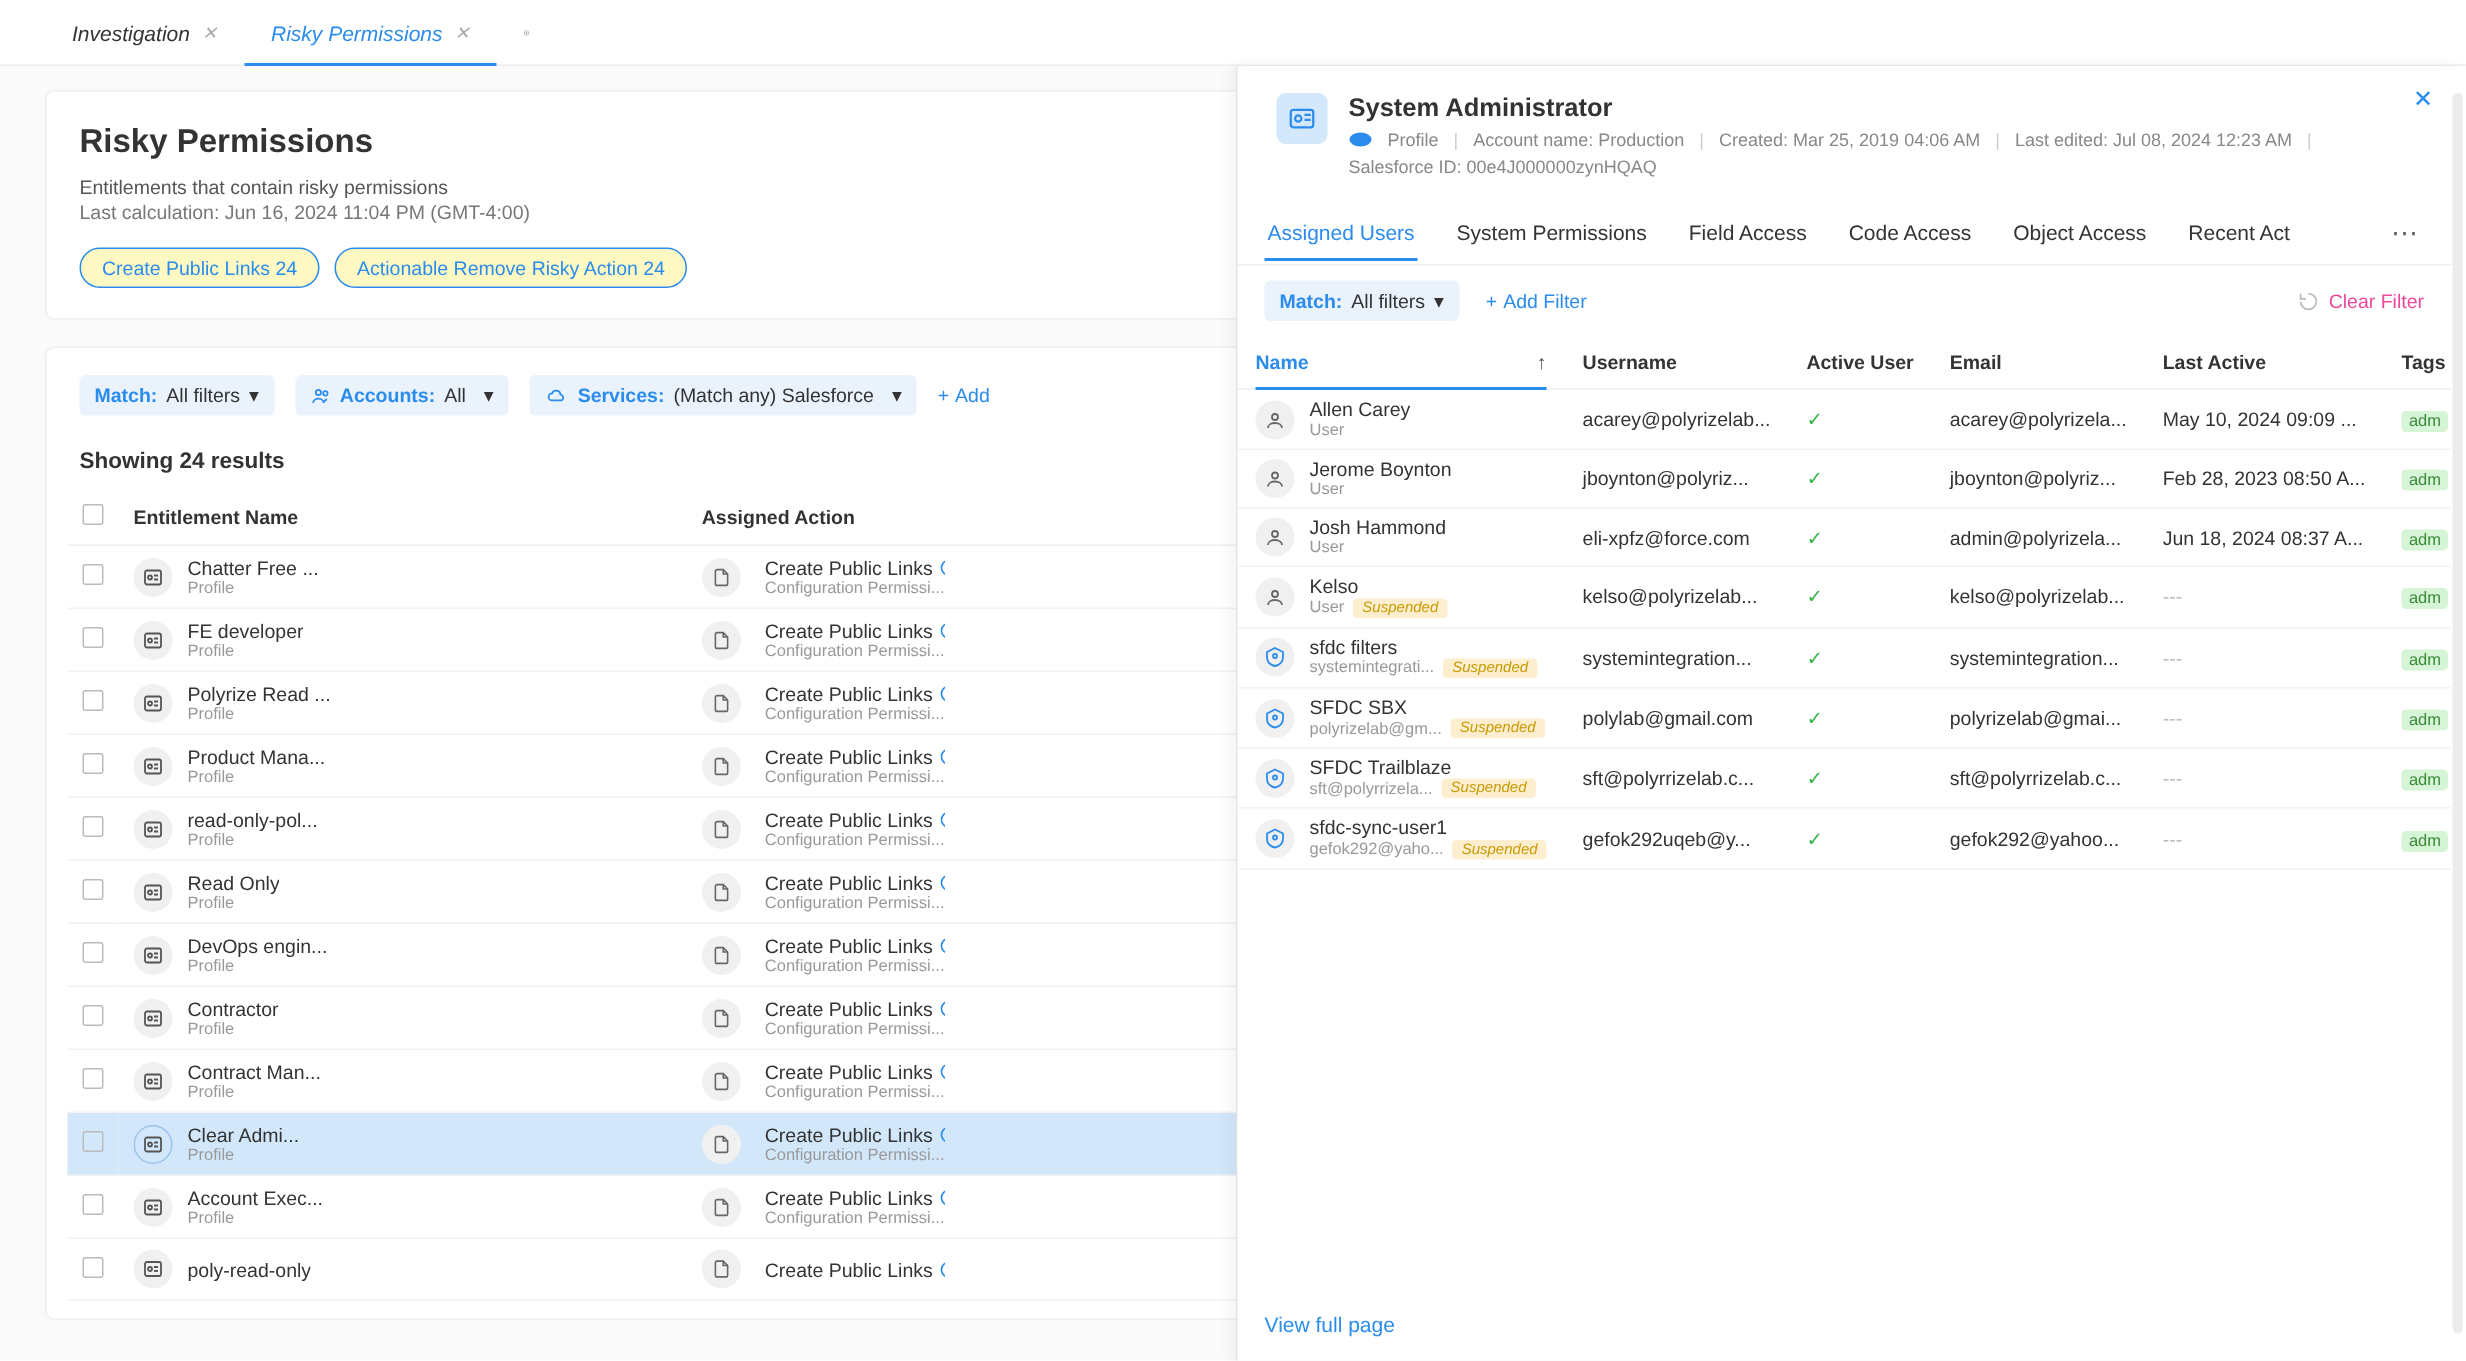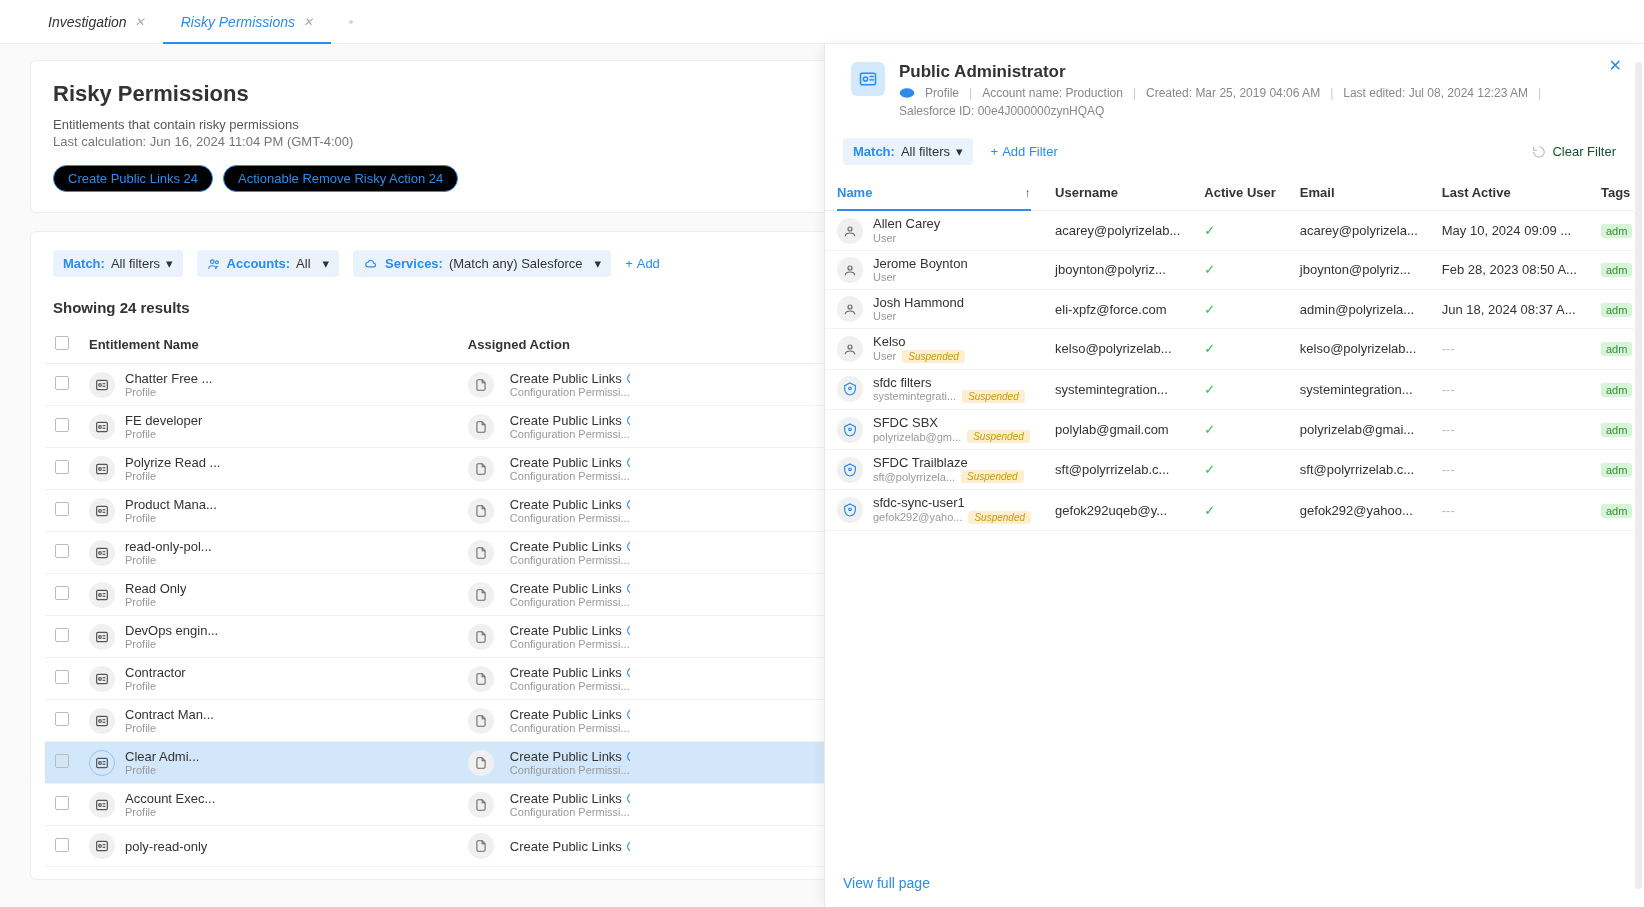--- a/index.html
+++ b/index.html
@@ -81,21 +81,21 @@
     cursor:pointer;
     box-shadow:0 1px 3px rgba(0,0,0,.1);
   }
   .page-title{font-size:22px;font-weight:600;margin:0 0 10px;}
   .page-desc{font-size:13px;color:#555;margin:2px 0;}
   .page-calc{font-size:13px;color:#777;margin:2px 0 16px;}
   .chip-row{display:flex;gap:10px;}
   .chip-btn{
     border:1px solid var(--blue);
     color:var(--blue);
-    background:#000000;
+    background:#fef9c3;
     border-radius:16px;
     padding:5px 14px;
     font-size:13px;
     cursor:pointer;
   }
   .filters-row{
     display:flex;align-items:center;gap:14px;
     padding:6px 8px;
   }
   .filter-pill{
@@ -174,21 +174,21 @@
   .sp-meta{font-size:12px;color:#888;margin-top:4px;display:flex;flex-wrap:wrap;gap:4px 10px;align-items:center;}
   .sp-meta .sep{color:#ccc;}
   .sp-close{position:absolute;top:12px;right:12px;color:var(--blue);cursor:pointer;font-size:16px;}
   .sp-tabs{display:flex;gap:24px;border-bottom:1px solid var(--panel-border);padding:0 18px;margin-top:6px;align-items:center;}
   .sp-tab{padding:10px 2px;cursor:pointer;font-size:14px;color:#333;position:relative;white-space:nowrap;}
   .sp-tab.active{color:var(--blue);}
   .sp-tab.active::after{content:'';position:absolute;left:0;right:0;bottom:-1px;height:2px;background:var(--blue);}
   .sp-dots{margin-left:auto;padding:10px 4px;cursor:pointer;font-size:18px;color:#666;}
   .sp-toolbar{display:flex;align-items:center;gap:18px;padding:10px 18px;}
   .sp-toolbar .filter-pill{background:#eaf2fc;}
-  .sp-toolbar .clear{margin-left:auto;color:#14532d;display:flex;align-items:center;gap:6px;}
+  .sp-toolbar .clear{margin-left:auto;color:#ec4899;display:flex;align-items:center;gap:6px;}
   table.users{width:100%;border-collapse:collapse;}
   table.users th{
     text-align:left;font-weight:600;font-size:13px;
     padding:10px 12px;border-bottom:1px solid var(--panel-border);
     white-space:nowrap;
   }
   table.users th.sorted{color:var(--blue);}
   .sort-indicator{color:#555;margin-left:4px;}
   .name-header{position:relative;}
   .name-header-line{position:absolute;left:12px;right:12px;bottom:-1px;height:2px;background:var(--blue);}
@@ -790,39 +790,48 @@
   <div class="sp-head">
     <div class="big-icon">
       <svg width="20" height="20" viewBox="0 0 24 24" fill="none" stroke="#2b8ced" stroke-width="1.8">
           <rect x="3" y="5" width="18" height="14" rx="2"></rect>
           <circle cx="9" cy="12" r="2.5"></circle>
           <line x1="14" y1="9" x2="19" y2="9"></line>
           <line x1="14" y1="13" x2="19" y2="13"></line>
         </svg>
     </div>
     <div style="flex:1;min-width:0;">
-      <div class="sp-title">Public Administrator</div>
+      <div class="sp-title">System Administrator</div>
       <div class="sp-meta">
         <svg width="16" height="12" viewBox="0 0 24 16" fill="#2b8ced">
             <ellipse cx="12" cy="8" rx="11" ry="7"></ellipse>
           </svg>
         <span>Profile</span>
         <span class="sep">|</span>
         <span>Account name: Production</span>
         <span class="sep">|</span>
         <span>Created: Mar 25, 2019 04:06 AM</span>
         <span class="sep">|</span>
         <span>Last edited: Jul 08, 2024 12:23 AM</span>
         <span class="sep">|</span>
         <span>Salesforce ID: 00e4J000000zynHQAQ</span>
       </div>
     </div>
     <div class="sp-close">✕</div>
   </div>
 
+  <div class="sp-tabs">
+    <div class="sp-tab active">Assigned Users</div>
+    <div class="sp-tab">System Permissions</div>
+    <div class="sp-tab">Field Access</div>
+    <div class="sp-tab">Code Access</div>
+    <div class="sp-tab">Object Access</div>
+    <div class="sp-tab">Recent Act</div>
+    <div class="sp-dots">⋯</div>
+  </div>
 
   <div class="sp-toolbar">
     <div class="filter-pill">
       <b>Match:</b>
       <span>All filters</span>
       <span>▾</span>
     </div>
     <div class="link-action" style="display:flex;gap:4px;align-items:center;">
       <span>+</span>
       <span>Add Filter</span>

